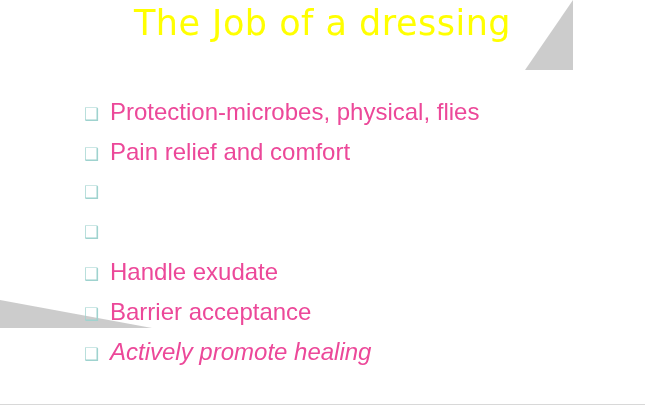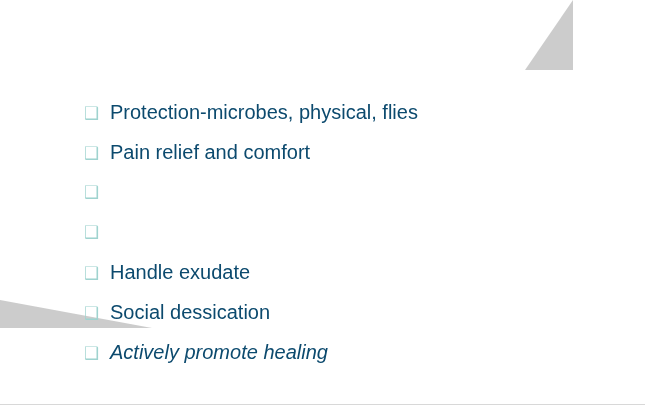--- a/index.html
+++ b/index.html
@@ -69,39 +69,40 @@
   }
   .bullet-marker {
     width: 26px;
     flex: 0 0 26px;
     color: #9fd3cf;
     font-size: 17px;
     line-height: 34px;
     font-family: "DejaVu Sans", sans-serif;
   }
   .bullet-text {
-    font-size: 20px;
+    font-size: 24px;
     line-height: 34px;
-    color: #0c4a6e;
+    color: #ec4899;
     font-family: "Liberation Sans", sans-serif;
     white-space: nowrap;
   }
   .bullet-text.italic {
     font-style: italic;
     text-align: right;
   }
 </style>
 </head>
 <body>
 
 <div id="slide">
 
   <div id="deco-top-right"></div>
   <div id="deco-bottom-left"></div>
 
+  <div id="slide-title">The Job of a dressing</div>
 
   <div id="bullets">
 
     <div class="bullet-row">
       <span class="bullet-marker">❑</span>
       <span class="bullet-text">Protection-microbes, physical, flies</span>
     </div>
 
     <div class="bullet-row">
       <span class="bullet-marker">❑</span>
@@ -116,21 +117,21 @@
       <span class="bullet-marker">❑</span>
     </div>
 
     <div class="bullet-row">
       <span class="bullet-marker">❑</span>
       <span class="bullet-text">Handle exudate</span>
     </div>
 
     <div class="bullet-row">
       <span class="bullet-marker">❑</span>
-      <span class="bullet-text">Social dessication</span>
+      <span class="bullet-text">Barrier acceptance</span>
     </div>
 
     <div class="bullet-row">
       <span class="bullet-marker">❑</span>
       <span class="bullet-text italic">Actively promote healing</span>
     </div>
 
   </div>
 </div>
 

